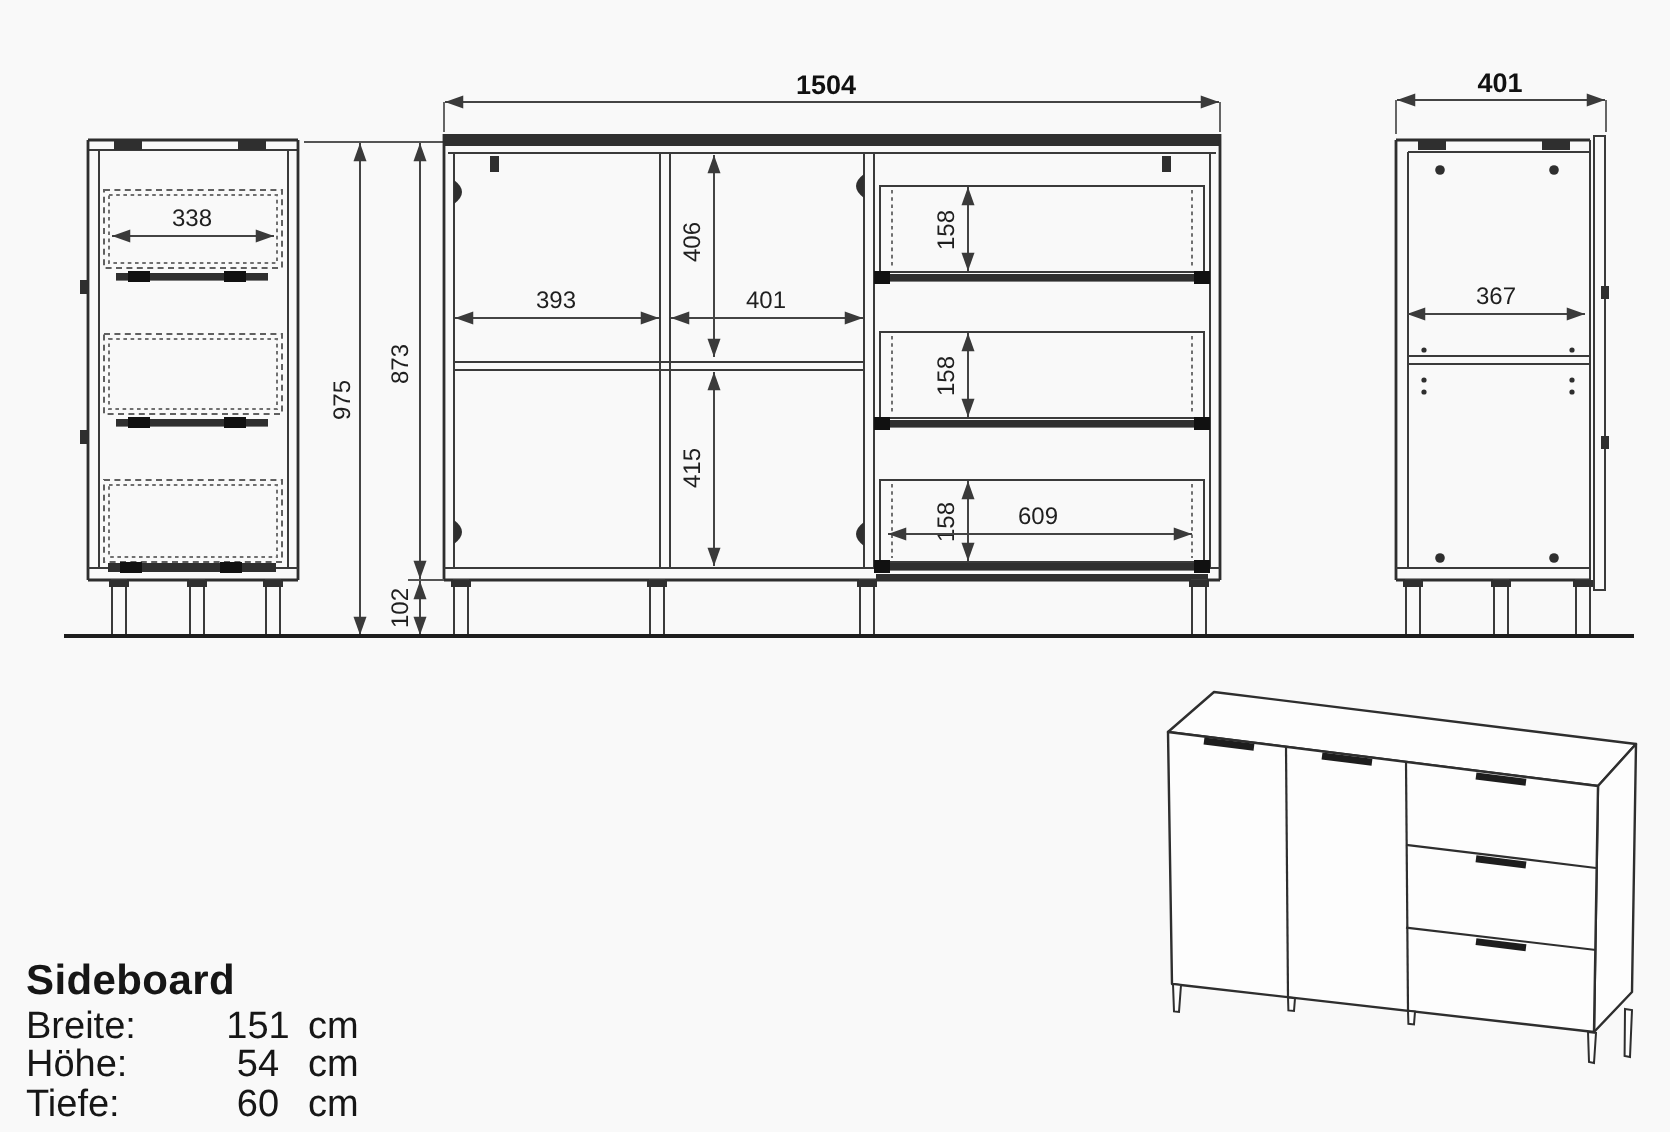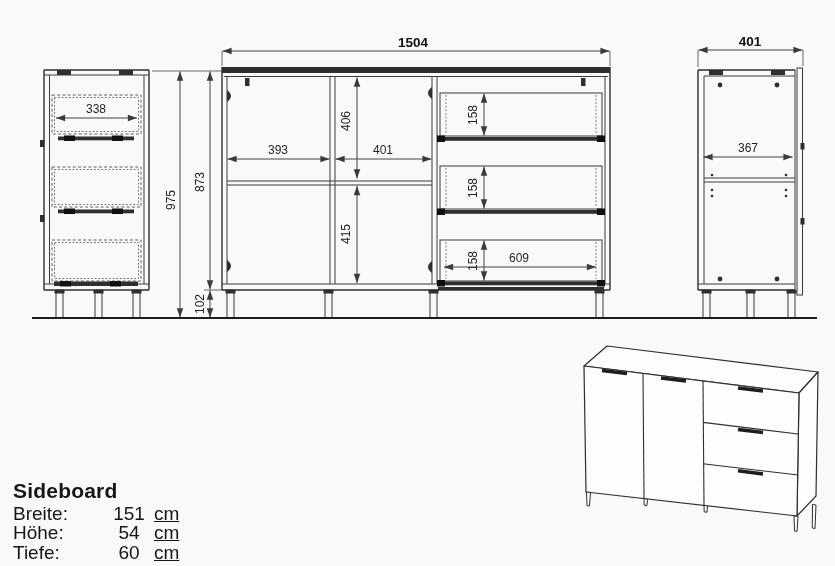--- a/index.html
+++ b/index.html
@@ -18,21 +18,21 @@
   .dimtxt-lg{font:600 13.5px "Liberation Sans",sans-serif;fill:#111;text-anchor:middle;}
   .face{fill:#fdfdfd;stroke:#2e2e2e;stroke-width:1.2;stroke-linejoin:round;}
   .edge3d{stroke:#2e2e2e;stroke-width:1.1;fill:none;}
   .handle3d{stroke:#1d1d1d;stroke-width:3.5;fill:none;}
   .leg3d{fill:#fdfdfd;stroke:#2e2e2e;stroke-width:1;}
   .titleblock{position:absolute;left:13px;top:479px;color:#161616;}
   .tb-title{font-size:21px;font-weight:bold;line-height:24px;letter-spacing:0.2px;}
   .tb-row{display:flex;font-size:19px;line-height:19px;margin-top:0.5px;}
   .tb-label{width:82px;}
   .tb-value{width:36px;text-align:center;margin-left:16px;}
-  .tb-unit{margin-left:7px;text-decoration:underline;}
+  .tb-unit{margin-left:7px;}
 </style>
 </head>
 <body>
 
 <div class="page">
 <svg width="835" height="566" viewBox="0 0 835 566">
   <defs>
     <marker id="arr" viewBox="0 0 10 8" markerWidth="10.5" markerHeight="8.4" refX="9.3" refY="4" orient="auto-start-reverse">
       <path d="M0.6,0.9 L9.3,4 L0.6,7.1 Z" fill="#3a3a3a"></path>
     </marker>

